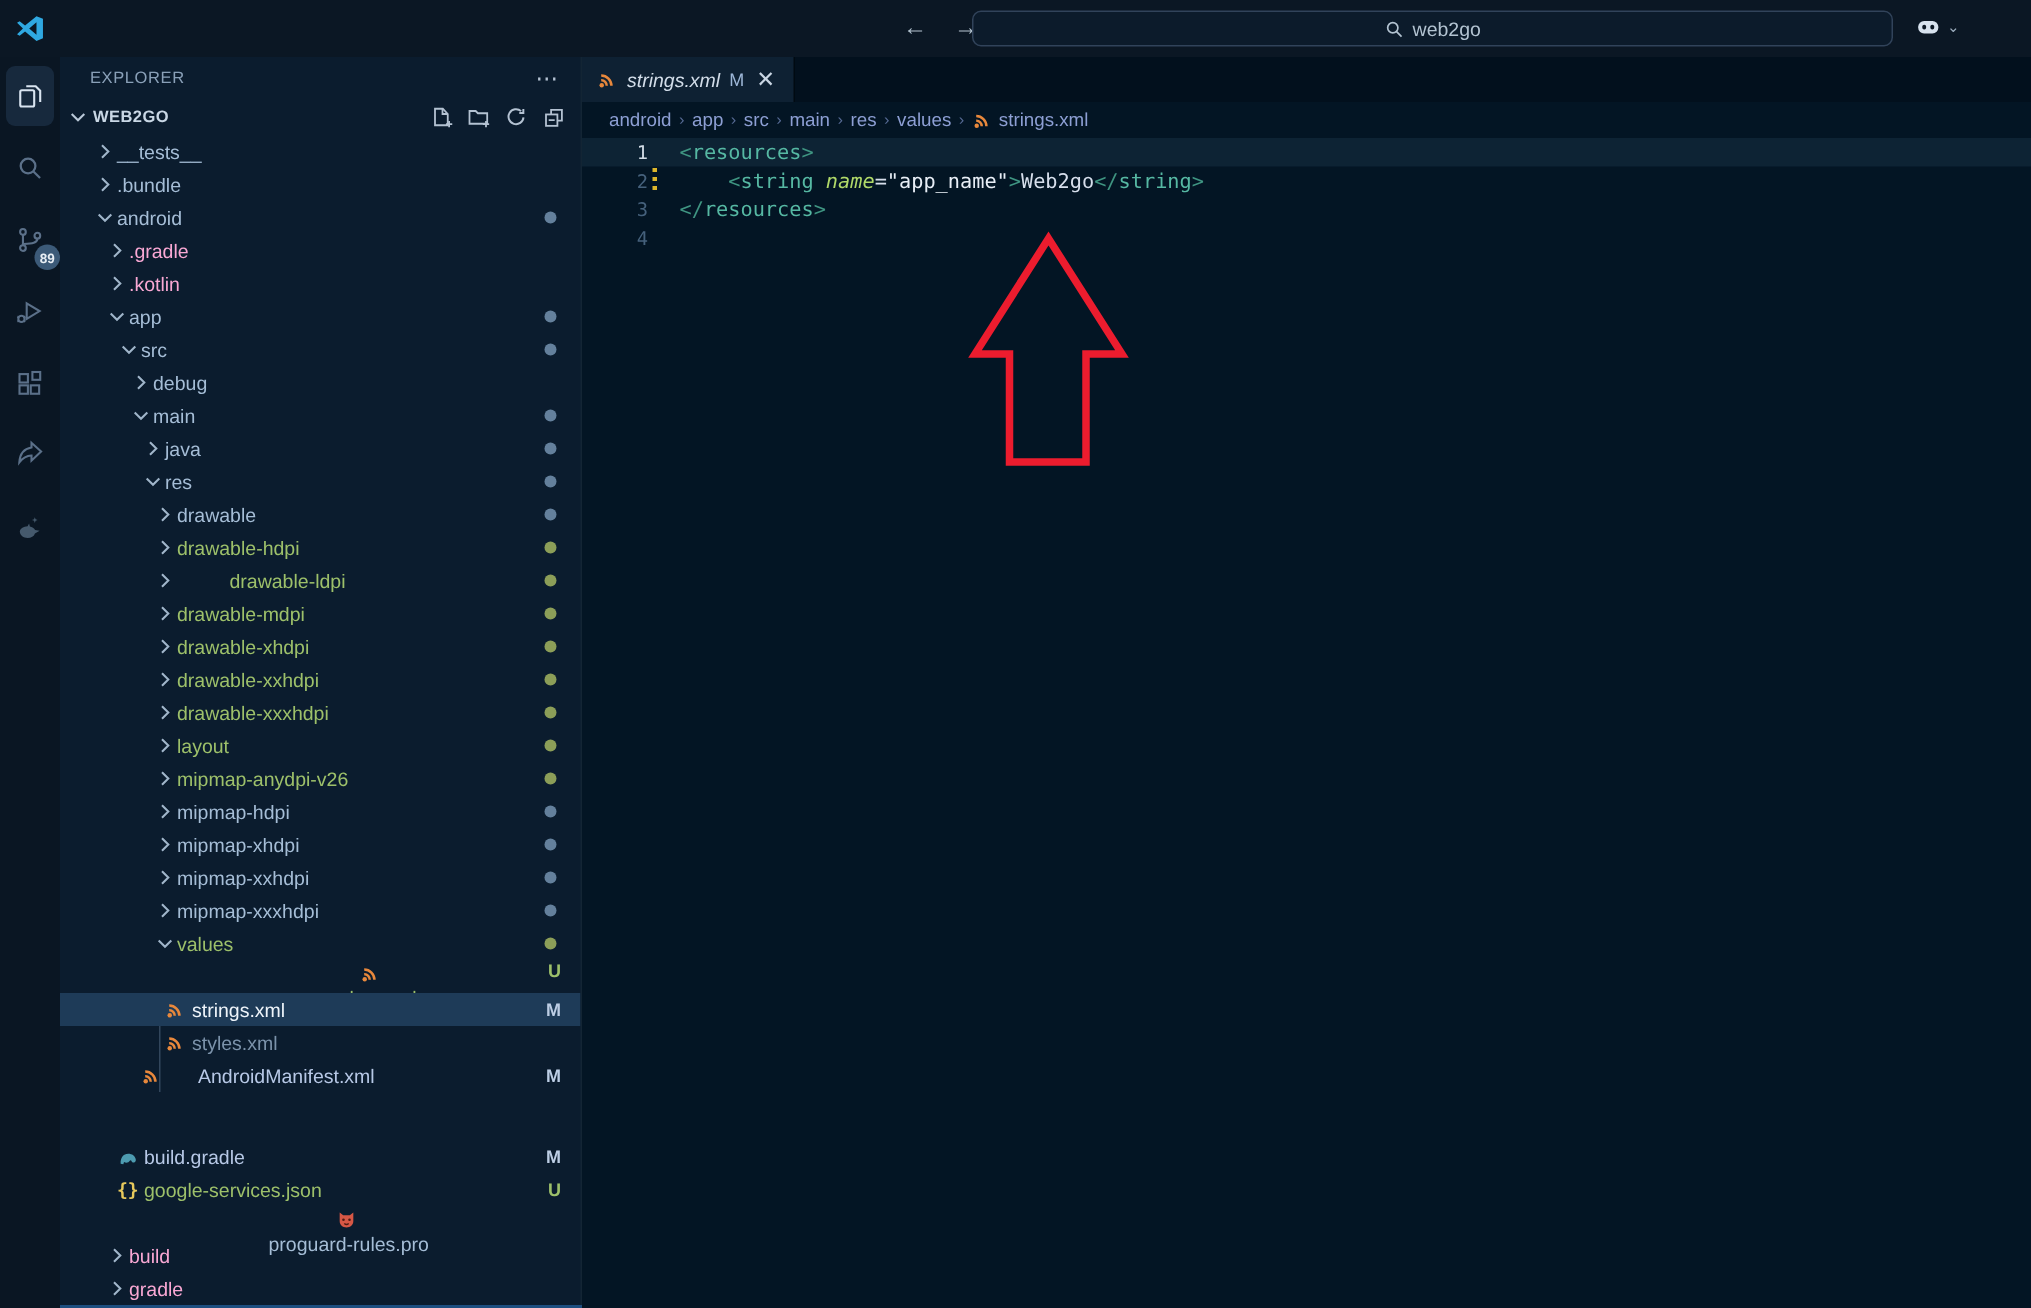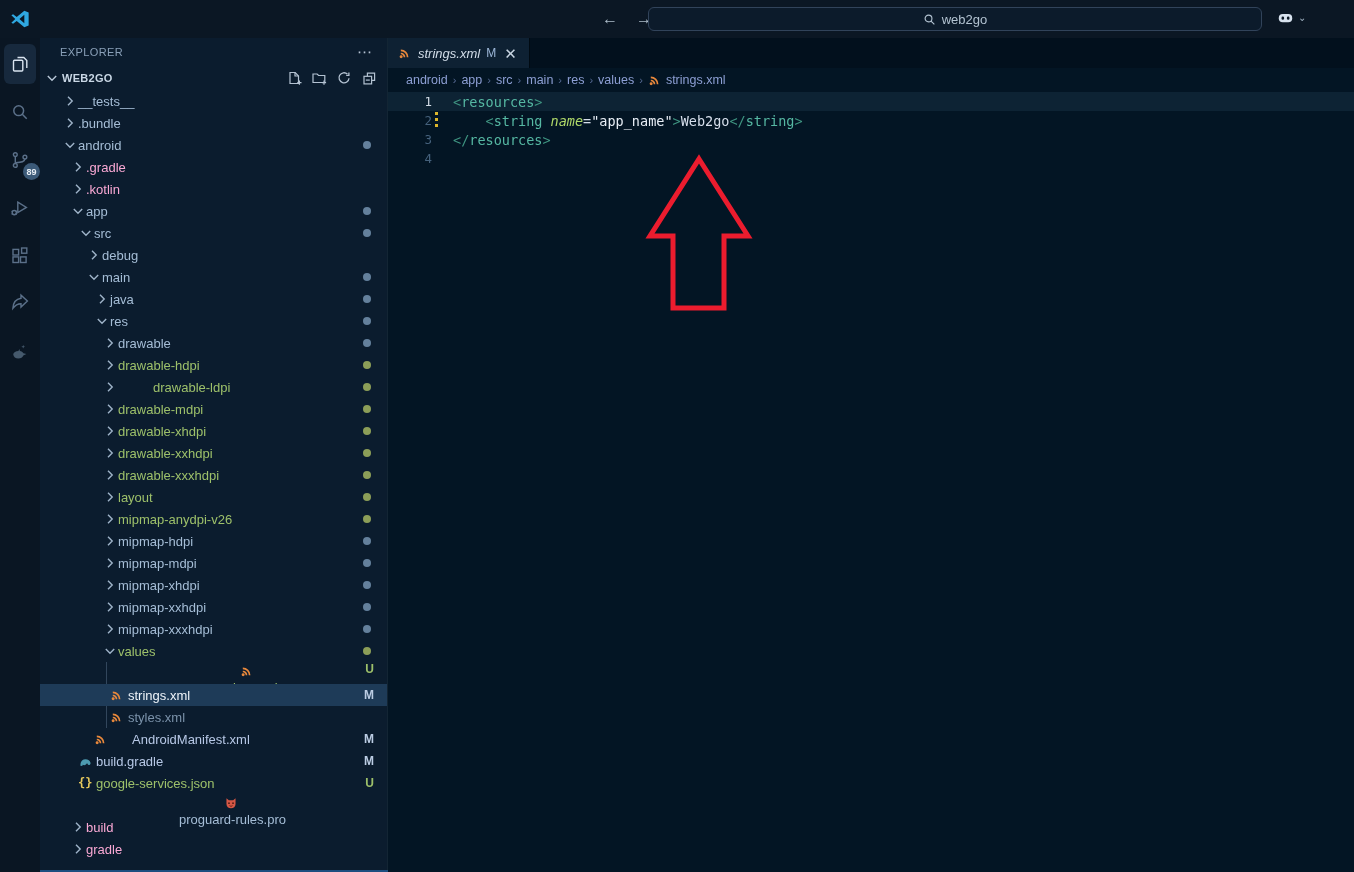--- a/index.html
+++ b/index.html
@@ -422,29 +422,20 @@
         </span>
         <span class="tlabel st-normal">mipmap-hdpi</span>
         <span class="git-dot dot-modified"></span>
       </div>
       <div class="tree-row" style="padding-left: 62px;">
         <span class="twisty">
           <svg width="16" height="16" viewBox="0 0 16 16" fill="none" stroke="currentColor" stroke-width="1.4">
             <path d="M6 3.8 L10.2 8 L6 12.2"></path>
           </svg>
         </span>
-        <span class="tlabel st-normal">mipmap-mdpi</span>
-        <span class="git-dot dot-modified"></span>
-      </div>
-      <div class="tree-row" style="padding-left: 62px;">
-        <span class="twisty">
-          <svg width="16" height="16" viewBox="0 0 16 16" fill="none" stroke="currentColor" stroke-width="1.4">
-            <path d="M6 3.8 L10.2 8 L6 12.2"></path>
-          </svg>
-        </span>
         <span class="tlabel st-normal">mipmap-xhdpi</span>
         <span class="git-dot dot-modified"></span>
       </div>
       <div class="tree-row" style="padding-left: 62px;">
         <span class="twisty">
           <svg width="16" height="16" viewBox="0 0 16 16" fill="none" stroke="currentColor" stroke-width="1.4">
             <path d="M6 3.8 L10.2 8 L6 12.2"></path>
           </svg>
         </span>
         <span class="tlabel st-normal">mipmap-xxhdpi</span>
@@ -504,21 +495,21 @@
         <span class="ficon">
           <svg width="14" height="14" viewBox="0 0 16 16" fill="none">
             <circle cx="3.6" cy="12.4" r="1.7" fill="#e8883c"></circle>
             <path d="M3.2 8.6 A4 4 0 0 1 7.4 12.8" stroke="#e8883c" stroke-width="1.9"></path>
             <path d="M3.2 5 A7.8 7.8 0 0 1 11 12.8" stroke="#e8883c" stroke-width="1.9"></path>
           </svg>
         </span>
         <span class="tlabel st-modified">AndroidManifest.xml</span>
         <span class="git-badge badge-modified">M</span>
       </div>
-      <div class="tree-row" style="padding-left: 38px;">
+      <div class="tree-row" style="padding-left: 38px; margin-top: 32px;">
         <span class="ficon">
           <svg width="15" height="15" viewBox="0 0 16 16">
             <path fill="#4d9bb0" d="M2.6 12.6c-.3-4.2 1.9-7.1 5.4-7.1 2.8 0 4.8 1.6 5.3 3.7.3 1.2-.2 2.3-1.1 2.5-.8.2-1.6-.3-1.9-1.1-.2-.6-.9-.7-1.2-.1-.5.9-1.4 1.4-2.4 1.4-.6 0-1.2-.2-1.7-.5l-.5 1.5z"></path>
           </svg>
         </span>
         <span class="tlabel st-modified">build.gradle</span>
         <span class="git-badge badge-modified">M</span>
       </div>
       <div class="tree-row" style="padding-left: 38px;">
         <span class="ficon">

